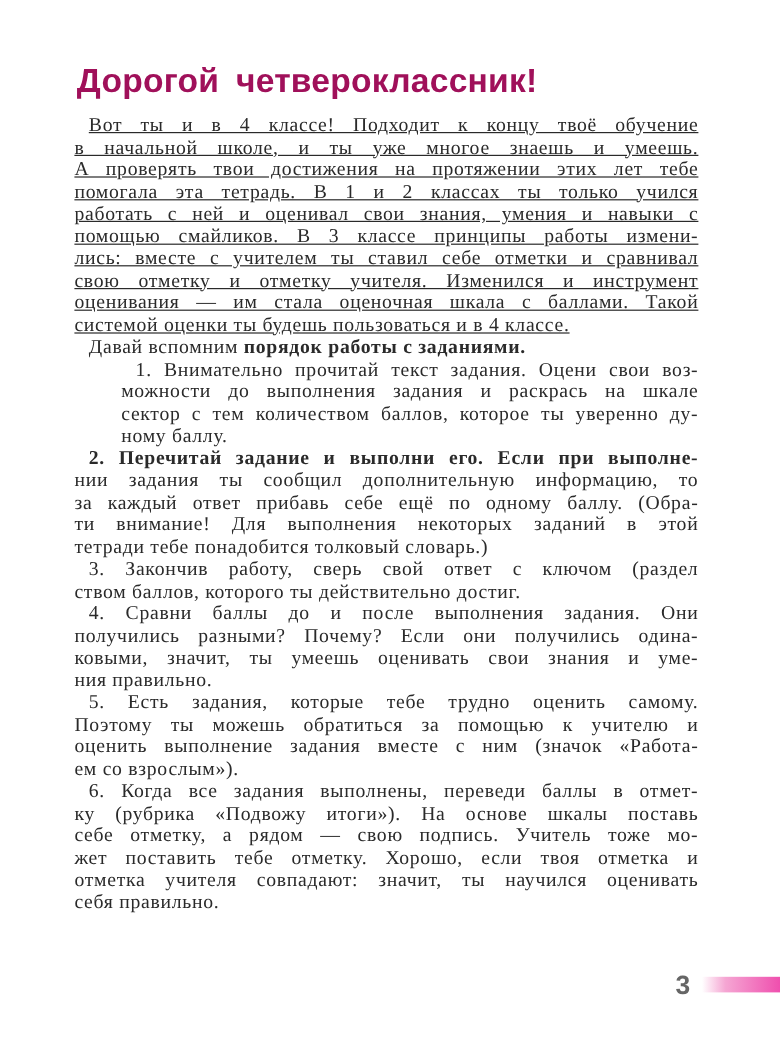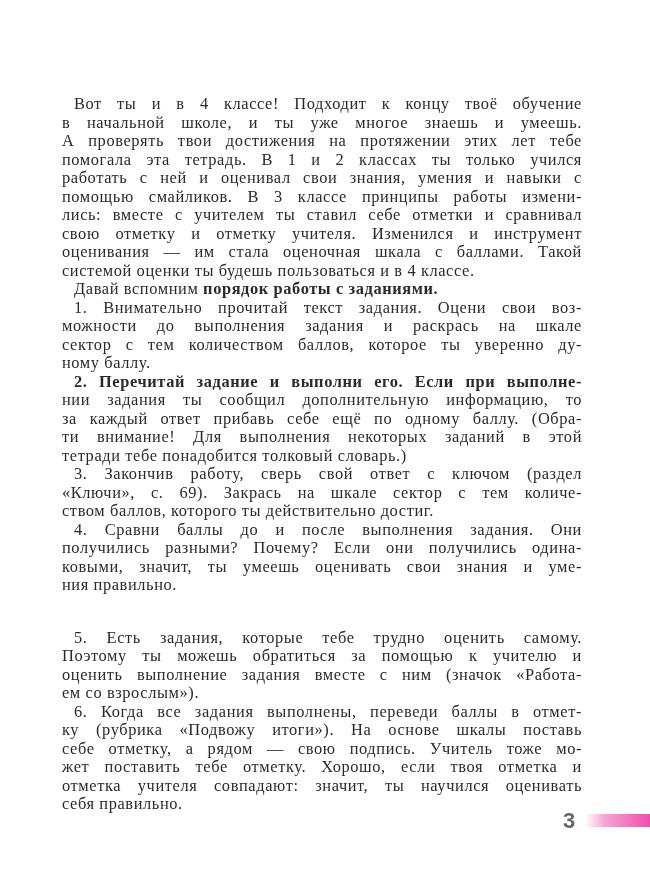--- a/index.html
+++ b/index.html
@@ -26,66 +26,66 @@
   }
   .footer-bar {
     position: absolute; left: 585px; top: 814px; width: 65px; height: 13px;
     background: linear-gradient(to right, rgba(240,90,180,0) 0%, #f5a6d3 30%, #ef4fae 100%);
   }
 </style>
 </head>
 <body>
 
 <div class="page">
+  <h1 class="title">Дорогой четвероклассник!</h1>
 
   <div class="body">
-    <p id="intro" style="text-indent: 0px;">
+    <p id="intro" style="text-indent: 0px; text-decoration: underline;">
         <span class="line" style="padding-left: 12px;">Вот ты и в 4 классе! Подходит к концу твоё обучение</span>
         <span class="line">в начальной школе, и ты уже многое знаешь и умеешь.</span>
         <span class="line">А проверять твои достижения на протяжении этих лет тебе</span>
         <span class="line">помогала эта тетрадь. В 1 и 2 классах ты только учился</span>
         <span class="line">работать с ней и оценивал свои знания, умения и навыки с</span>
         <span class="line">помощью смайликов. В 3 классе принципы работы измени-</span>
         <span class="line">лись: вместе с учителем ты ставил себе отметки и сравнивал</span>
         <span class="line">свою отметку и отметку учителя. Изменился и инструмент</span>
         <span class="line">оценивания — им стала оценочная шкала с баллами. Такой</span>
         <span class="line last">системой оценки ты будешь пользоваться и в 4 классе.</span>
       </p>
     <p style="text-indent:0">
       <span class="line last" style="padding-left:12px">
         <span>Давай вспомним </span><b>порядок работы с заданиями</b><b>.</b>
       </span>
     </p>
     <div id="items">
-        <p style="text-indent: 0px;">
+        <p style="text-indent: 0px; margin-left: 39px;">
           <span class="line" style="padding-left: 12px;">1. Внимательно прочитай текст задания. Оцени свои воз-</span>
           <span class="line">можности до выполнения задания и раскрась на шкале</span>
           <span class="line">сектор с тем количеством баллов, которое ты уверенно ду-</span>
           <span class="line last">ному баллу.</span>
         </p>
         <p style="text-indent: 0px;">
           <span class="line" style="padding-left: 12px; font-weight: bold;">2. Перечитай задание и выполни его. Если при выполне-</span>
           <span class="line">нии задания ты сообщил дополнительную информацию, то</span>
           <span class="line">за каждый ответ прибавь себе ещё по одному баллу. (Обра-</span>
           <span class="line">ти внимание! Для выполнения некоторых заданий в этой</span>
           <span class="line last">тетради тебе понадобится толковый словарь.)</span>
         </p>
         <p style="text-indent: 0px;">
           <span class="line" style="padding-left: 12px;">3. Закончив работу, сверь свой ответ с ключом (раздел</span>
-          <span class="line">«Ключи», с. 69). Закрась на шкале сектор с тем количе-</span>
           <span class="line last">ством баллов, которого ты действительно достиг.</span>
         </p>
         <p style="text-indent: 0px;">
           <span class="line" style="padding-left: 12px; font-family: Liberation Serif, serif;">4. Сравни баллы до и после выполнения задания. Они</span>
           <span class="line">получились разными? Почему? Если они получились одина-</span>
           <span class="line">ковыми, значит, ты умеешь оценивать свои знания и уме-</span>
           <span class="line last">ния правильно.</span>
         </p>
         <p style="text-indent: 0px;">
-          <span class="line" style="padding-left: 12px; margin-top: 34px;">5. Есть задания, которые тебе трудно оценить самому.</span>
+          <span class="line" style="padding-left: 12px;">5. Есть задания, которые тебе трудно оценить самому.</span>
           <span class="line">Поэтому ты можешь обратиться за помощью к учителю и</span>
           <span class="line">оценить выполнение задания вместе с ним (значок «Работа-</span>
           <span class="line last">ем со взрослым»).</span>
         </p>
         <p style="text-indent: 0px;">
           <span class="line" style="padding-left: 12px;">6. Когда все задания выполнены, переведи баллы в отмет-</span>
           <span class="line">ку (рубрика «Подвожу итоги»). На основе шкалы поставь</span>
           <span class="line">себе отметку, а рядом — свою подпись. Учитель тоже мо-</span>
           <span class="line">жет поставить тебе отметку. Хорошо, если твоя отметка и</span>
           <span class="line">отметка учителя совпадают: значит, ты научился оценивать</span>

